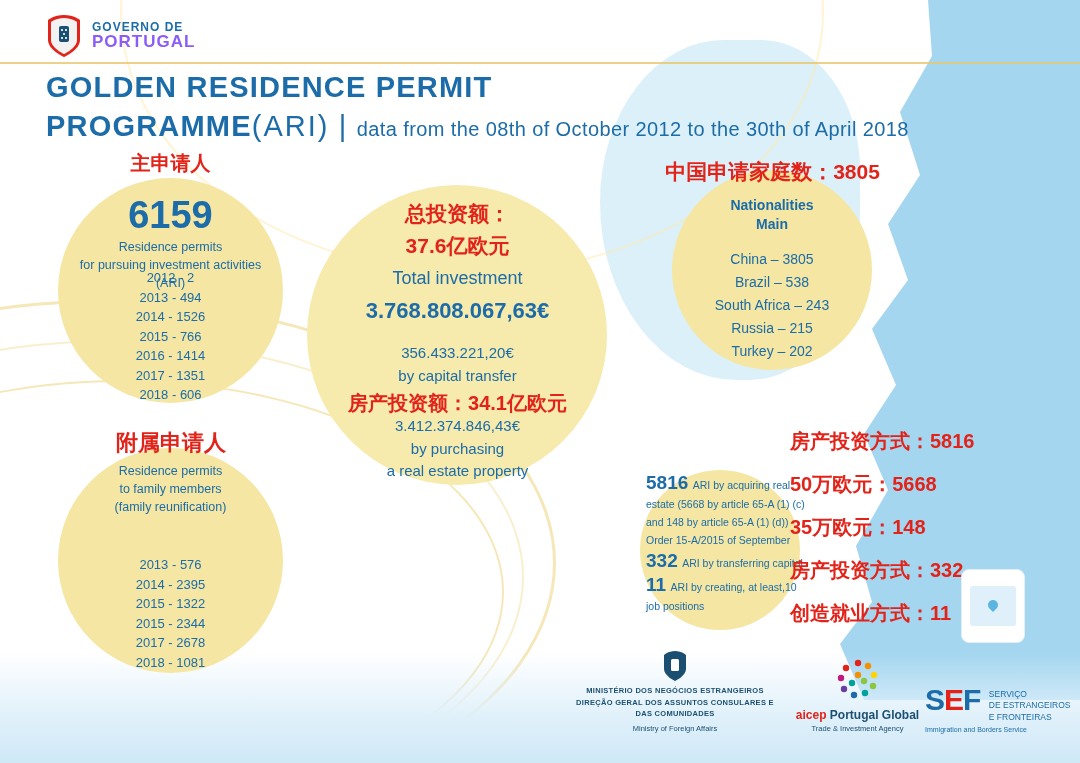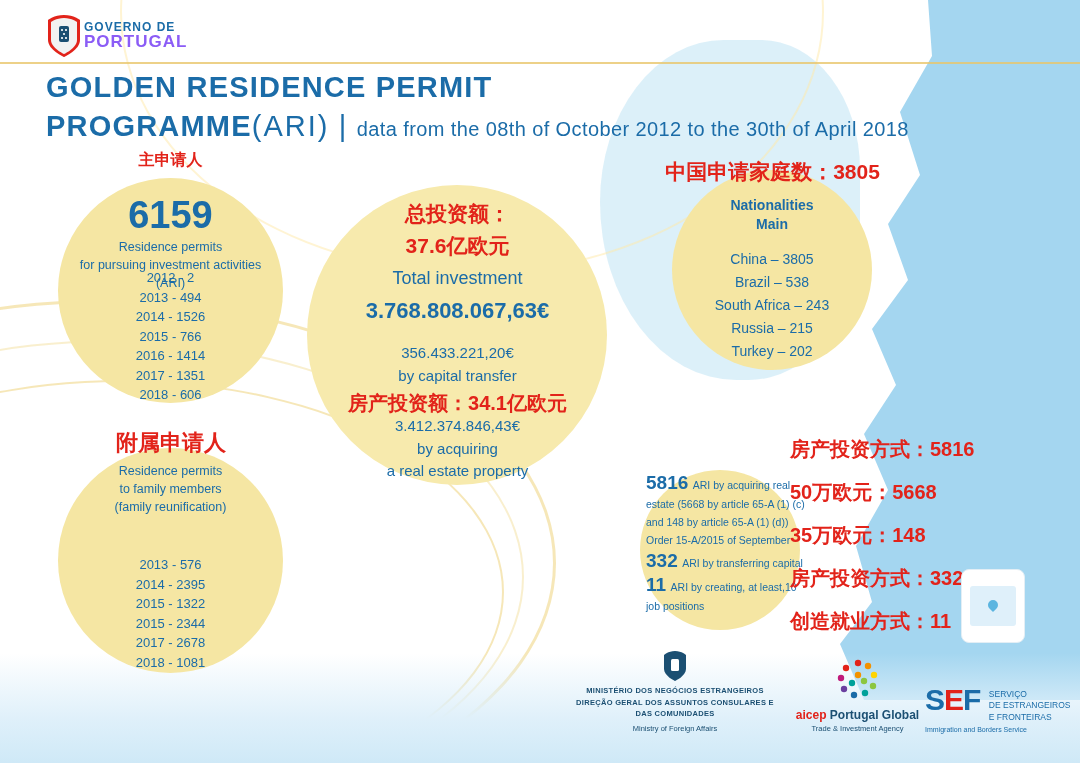--- a/index.html
+++ b/index.html
@@ -32,21 +32,21 @@
     opacity:.75;background:transparent;
   }
   .s1{left:-350px;top:300px;width:900px;height:520px;border-width:3px;border-color:#f3dfa0;}
   .s2{left:-300px;top:340px;width:820px;height:470px;border-color:#f7e9bd;}
   .s3{left:-260px;top:380px;width:760px;height:420px;border-color:#f3dfa0;}
   .s4{left:120px;top:-250px;width:700px;height:520px;border-color:#ffe9a8;opacity:.5;}
   .topline{
     position:absolute;left:0;top:62px;width:100%;height:2px;background:#e8c66a;opacity:.8;
   }
   
-  .gov-logo{position:absolute;left:46px;top:14px;display:flex;align-items:center;gap:2px;}
+  .gov-logo{position:absolute;left:46px;top:14px;display:flex;align-items:center;gap:10px;}
   .gov-shield{width:36px;height:44px;}
   .gov-text{line-height:1.05;}
   .gov-text .l1{font-size:12px;letter-spacing:1px;color:#1b6ca8;font-weight:bold;}
   .gov-text .l2{font-size:17px;letter-spacing:1px;color:#8b5cf6;font-weight:bold;}
   .title{
     position:absolute;left:46px;top:68px;width:900px;
     font-size:29px;font-weight:bold;letter-spacing:1.2px;color:#1b6ca8;line-height:1.35;
   }
   .title .sub{font-weight:normal;font-size:20px;letter-spacing:.4px;}
   .title .ari{font-weight:normal;letter-spacing:2px;}
@@ -58,21 +58,21 @@
   .c-invest{left:307px;top:185px;width:300px;height:300px;background:#f7eaad;}
   .c-nat{left:672px;top:170px;width:200px;height:200px;}
   .c-ari{left:640px;top:470px;width:160px;height:160px;}
   
   .blk{position:absolute;text-align:center;}
   .cn-red{color:#e2231a;font-weight:bold;}
   .big-num{font-size:38px;font-weight:bold;color:#1b6ca8;line-height:1;}
   .small{font-size:12.5px;color:#1b6ca8;line-height:1.45;}
   .list{font-size:13px;color:#1b6ca8;line-height:1.5;}
   
-  .b-main-cn{left:58px;top:150px;width:225px;font-size:16px;}
+  .b-main-cn{left:58px;top:150px;width:225px;font-size:20px;}
   .b-main{left:58px;top:180px;width:225px;}
   .b-main .big-num{margin-top:16px;}
   .b-main-list{left:58px;top:268px;width:225px;}
   
   .b-fam-cn{left:55px;top:428px;width:232px;font-size:22px;}
   .b-fam{left:58px;top:458px;width:225px;}
   .b-fam-list{left:58px;top:555px;width:225px;}
   
   .b-inv-cn1{left:330px;top:200px;width:255px;font-size:21px;}
   .b-inv-cn2{left:330px;top:232px;width:255px;font-size:21px;}
@@ -84,21 +84,21 @@
   
   .b-nat-cn{left:620px;top:158px;width:305px;font-size:21px;}
   .b-nat-title{left:672px;top:196px;width:200px;font-size:14px;font-weight:bold;line-height:1.35;}
   .b-nat-list{left:672px;top:248px;width:200px;font-size:14px;line-height:1.65;}
   
   .b-ari{position:absolute;left:646px;top:472px;width:160px;text-align:left;}
   .ari-row{margin-bottom:2px;}
   .ari-n{font-size:19px;font-weight:bold;color:#1b6ca8;}
   .ari-t{font-size:10.5px;color:#1b6ca8;line-height:1.25;}
   
-  .b-right{position:absolute;left:790px;top:428px;width:280px;text-align:left;margin-top:8px;}
+  .b-right{position:absolute;left:790px;top:428px;width:280px;text-align:left;}
   .b-right div{font-size:20px;margin-bottom:16px;color:#e2231a;font-weight:bold;}
   .b-right .val{color:#e2231a;}
   
   .footer{position:absolute;left:0;bottom:8px;width:100%;height:110px;}
   .f-mne{position:absolute;left:575px;bottom:22px;text-align:center;width:200px;}
   .f-mne .crest{width:26px;height:30px;margin:0 auto 4px;display:block;}
   .f-mne .t{font-size:7.5px;color:#1b4f72;letter-spacing:.3px;line-height:1.5;font-weight:bold;}
   .f-mne .t2{font-size:7.5px;color:#1b4f72;margin-top:5px;}
   .f-aicep{position:absolute;left:795px;bottom:22px;width:125px;text-align:center;}
   .f-aicep .dots{width:42px;height:42px;margin:0 auto 4px;}
@@ -197,21 +197,21 @@
 <div class="blk b-inv-cn2 cn-red">37.6亿欧元</div>
 <div class="blk b-inv-label">Total investment</div>
 <div class="blk b-inv-total">3.768.808.067,63€</div>
 <div class="blk b-inv-cap">
   <div>356.433.221,20€</div>
   <div>by capital transfer</div>
 </div>
 <div class="blk b-inv-cn3 cn-red">房产投资额：34.1亿欧元</div>
 <div class="blk b-inv-real">
   <div>3.412.374.846,43€</div>
-  <div>by acquiring</div>
+  <div>by purchasing</div>
   <div>a real estate property</div>
 </div>
 
 <div class="blk b-nat-cn cn-red">
   <span>中国申请家庭数：</span><span>3805</span>
 </div>
 <div class="blk b-nat-title">
   <div>Nationalities</div>
   <div>Main</div>
 </div>

